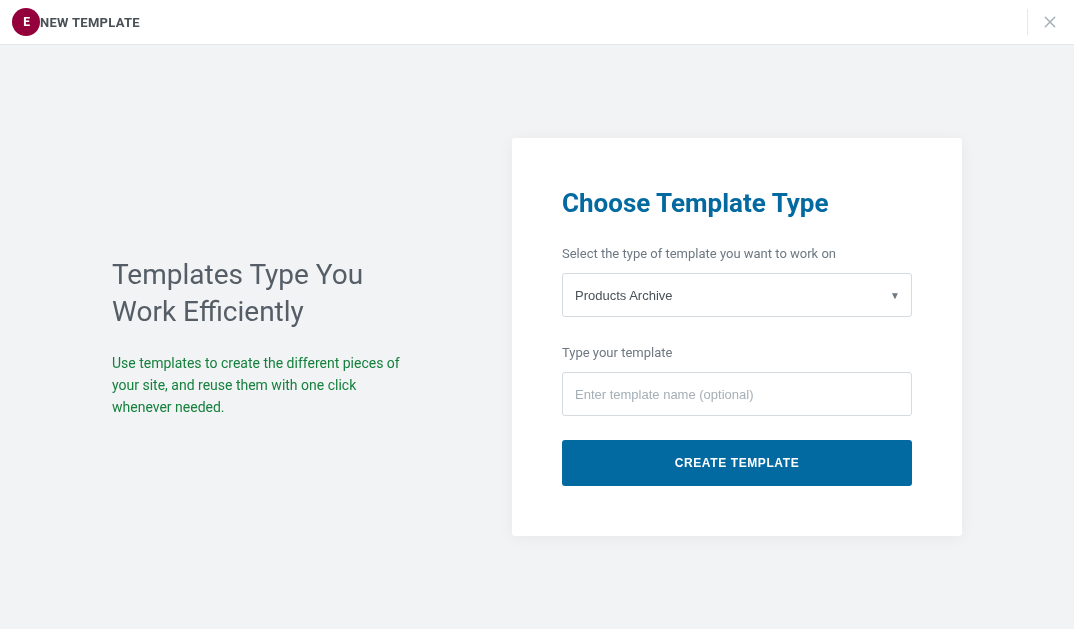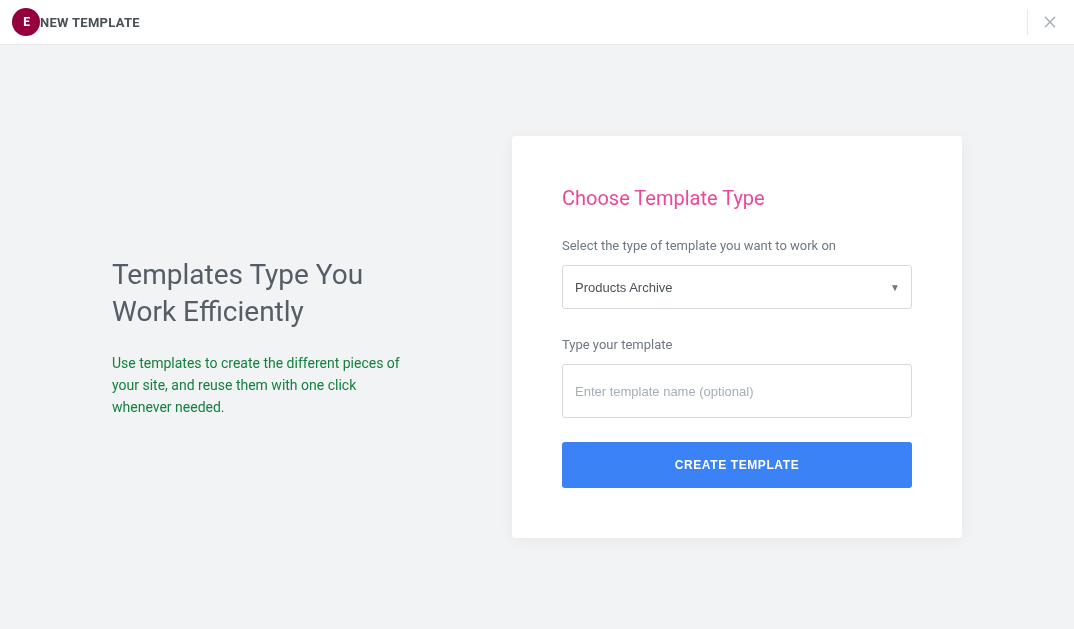--- a/index.html
+++ b/index.html
@@ -12,28 +12,28 @@
   .header-divider { width: 1px; height: 26px; background: #e6e9ec; margin: 0 10px; }
   .close-btn { width: 24px; height: 24px; display: flex; align-items: center; justify-content: center; cursor: pointer; color: #a4afb7; }
   .close-btn svg { width: 14px; height: 14px; }
   .body { width: 100%; height: calc(629px - 45px); background: #f1f3f5; display: flex; align-items: center; justify-content: center; }
   .content { display: flex; align-items: center; gap: 100px; }
   .intro { width: 300px; }
   .intro-h1 { font-size: 28px; font-weight: 400; color: #555d66; line-height: 1.35; }
   .intro-h1 .bold { font-weight: 400; display: block; }
   .intro-p { margin-top: 22px; font-size: 14px; color: #15803d; line-height: 1.55; }
   .card { width: 450px; background: #fff; border-radius: 3px; padding: 50px; box-shadow: 0 2px 15px rgba(0,0,0,0.05); }
-  .card-h { font-size: 20px; font-weight: 400; color: #ec4899; }
+  .card-h { font-size: 26px; font-weight: 700; color: #0369a1; }
   .field-label { display: block; font-size: 13px; color: #6d7882; margin-top: 28px; margin-bottom: 12px; }
   .select-wrap { position: relative; }
   .select { width: 100%; height: 44px; border: 1px solid #d5dadf; border-radius: 3px; background: #fff; padding: 0 12px; font-size: 13px; color: #495157; -webkit-appearance: none; -moz-appearance: none; appearance: none; outline: none; }
   .select-arrow { position: absolute; right: 12px; top: 50%; transform: translateY(-50%); pointer-events: none; color: #6d7882; font-size: 10px; }
-  .text-input { width: 100%; height: 54px; border: 1px solid #d5dadf; border-radius: 3px; background: #fff; padding: 0 12px; font-size: 13px; color: #495157; outline: none; }
+  .text-input { width: 100%; height: 44px; border: 1px solid #d5dadf; border-radius: 3px; background: #fff; padding: 0 12px; font-size: 13px; color: #495157; outline: none; }
   .text-input::placeholder { color: #a4afb7; }
-  .submit-btn { display: block; width: 100%; height: 46px; margin-top: 24px; background: #3b82f6; color: #fff; font-size: 12px; font-weight: 600; letter-spacing: 0.6px; text-transform: uppercase; border: none; border-radius: 3px; cursor: pointer; }
+  .submit-btn { display: block; width: 100%; height: 46px; margin-top: 24px; background: #0369a1; color: #fff; font-size: 12px; font-weight: 600; letter-spacing: 0.6px; text-transform: uppercase; border: none; border-radius: 3px; cursor: pointer; }
 </style>
 </head>
 <body>
 
 <div class="header">
   <div class="logo">
     <span class="logo-text">E</span>
   </div>
   <div class="header-title">New Template</div>
   <div class="header-spacer"></div>

